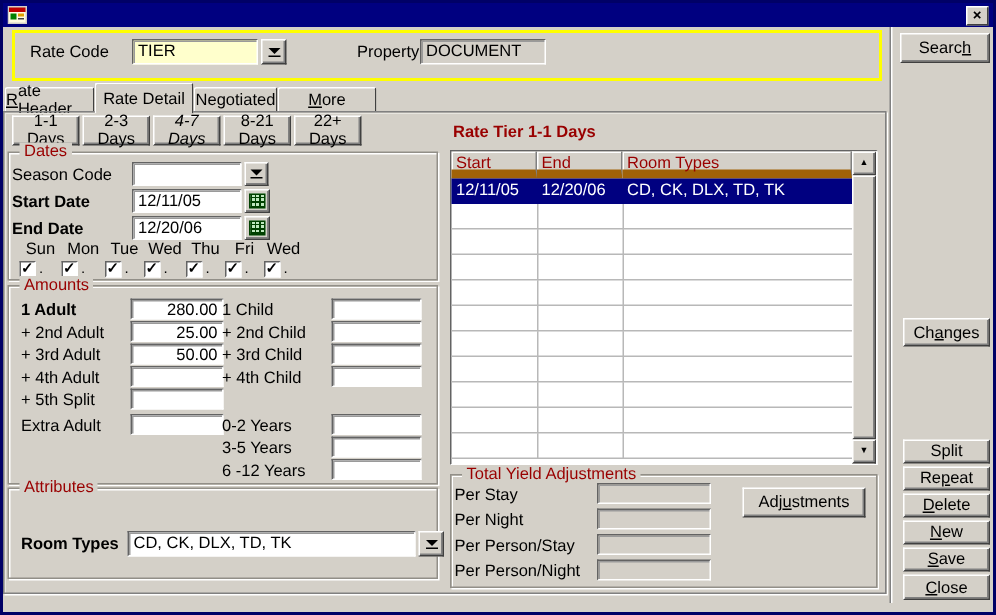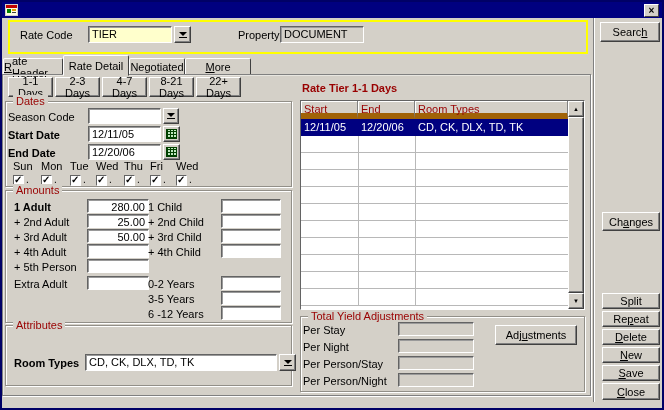--- a/index.html
+++ b/index.html
@@ -139,21 +139,21 @@
 
   <div class="tab" style="left:3px; top:58px; width:60px; height:17px;"><u>R</u>ate Header</div>
   <div class="tab active" style="left:63px; top:55px; width:66px; height:21px;">Rate Detail</div>
   <div class="tab" style="left:129px; top:58px; width:56px; height:17px;">Negotiated</div>
   <div class="tab" style="left:185px; top:58px; width:66px; height:17px;"><u>M</u>ore</div>
 
   <div class="frame"></div>
 
   <div class="abs btn" style="left:8px;   top:77px; width:45px; height:20px;">1-1 Days</div>
   <div class="abs btn" style="left:55px;  top:77px; width:45px; height:20px;">2-3 Days</div>
-  <div class="abs btn" style="left:102px; top:77px; width:45px; height:20px;">4-7 Days</div>
+  <div class="abs btn" style="left:102px; top:77px; width:45px; height:20px;font-style:italic;">4-7 Days</div>
   <div class="abs btn" style="left:149px; top:77px; width:45px; height:20px;">8-21 Days</div>
   <div class="abs btn" style="left:196px; top:77px; width:45px; height:20px;">22+ Days</div>
 
   <div class="tier-title">Rate Tier 1-1 Days</div>
 
   <div class="group" style="left:5px; top:101px; width:287px; height:86px;">
     <span class="legend">Dates</span>
   </div>
   <div class="abs lbl" style="left:8px; top:111px; width:77px;">Season Code</div>
   <div class="abs field" style="left:88px; top:108px; width:73px; height:16px;"></div>
@@ -167,21 +167,21 @@
   <div class="abs cal" style="left:163px; top:126px; width:17px; height:16px;">
       <span class="grid-ico"></span>
     </div>
 
   <div class="abs lbl bold" style="left:8px; top:147px; width:77px;">End Date</div>
   <div class="abs field" style="left:88px; top:144px; width:73px; height:16px;">12/20/06</div>
   <div class="abs cal" style="left:163px; top:144px; width:17px; height:16px;">
       <span class="grid-ico"></span>
     </div>
 
-  <div class="abs" style="left:13px; top:160px; width:200px; display:flex;">
+  <div class="abs" style="left:13px; top:160px; width:200px; display:flex;text-align:center;">
     <span style="width:28px;">Sun</span>
     <span style="width:29px;">Mon</span>
     <span style="width:26px;">Tue</span>
     <span style="width:28px;">Wed</span>
     <span style="width:26px;">Thu</span>
     <span style="width:26px;">Fri</span>
     <span style="width:26px;">Wed</span>
   </div>
   <div class="abs" style="left:13px; top:173px; width:210px; display:flex;">
     <span style="width:28px;"><span class="cb checked"></span><span class="day-dot">.</span></span>
@@ -197,21 +197,21 @@
     <span class="legend">Amounts</span>
   </div>
   <div class="abs lbl bold" style="left:14px; top:201px; width:70px;">1 Adult</div>
   <div class="abs field num" style="left:87px; top:199px; width:62px; height:14px;">280.00</div>
   <div class="abs lbl" style="left:14px; top:216px; width:70px;">+ 2nd Adult</div>
   <div class="abs field num" style="left:87px; top:214px; width:62px; height:14px;">25.00</div>
   <div class="abs lbl" style="left:14px; top:231px; width:70px;">+ 3rd Adult</div>
   <div class="abs field num" style="left:87px; top:229px; width:62px; height:14px;">50.00</div>
   <div class="abs lbl" style="left:14px; top:246px; width:70px;">+ 4th Adult</div>
   <div class="abs field num" style="left:87px; top:244px; width:62px; height:14px;"></div>
-  <div class="abs lbl" style="left:14px; top:261px; width:70px;">+ 5th Person</div>
+  <div class="abs lbl" style="left:14px; top:261px; width:70px;">+ 5th Split</div>
   <div class="abs field num" style="left:87px; top:259px; width:62px; height:14px;"></div>
   <div class="abs lbl" style="left:14px; top:278px; width:70px;">Extra Adult</div>
   <div class="abs field num" style="left:87px; top:276px; width:62px; height:14px;"></div>
 
   <div class="abs lbl" style="left:148px; top:201px; width:70px;">1 Child</div>
   <div class="abs field num" style="left:221px; top:199px; width:60px; height:14px;"></div>
   <div class="abs lbl" style="left:148px; top:216px; width:70px;">+ 2nd Child</div>
   <div class="abs field num" style="left:221px; top:214px; width:60px; height:14px;"></div>
   <div class="abs lbl" style="left:148px; top:231px; width:70px;">+ 3rd Child</div>
   <div class="abs field num" style="left:221px; top:229px; width:60px; height:14px;"></div>

